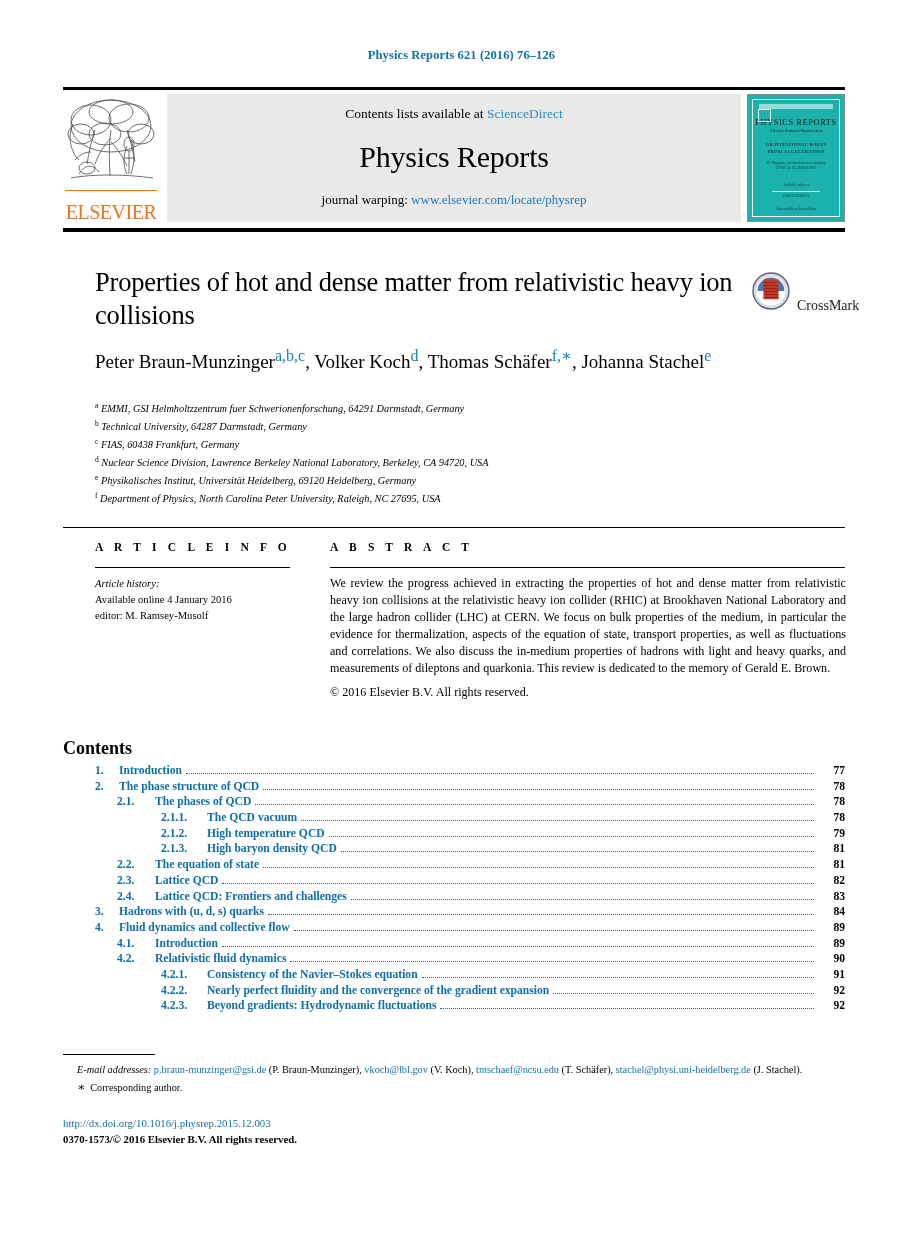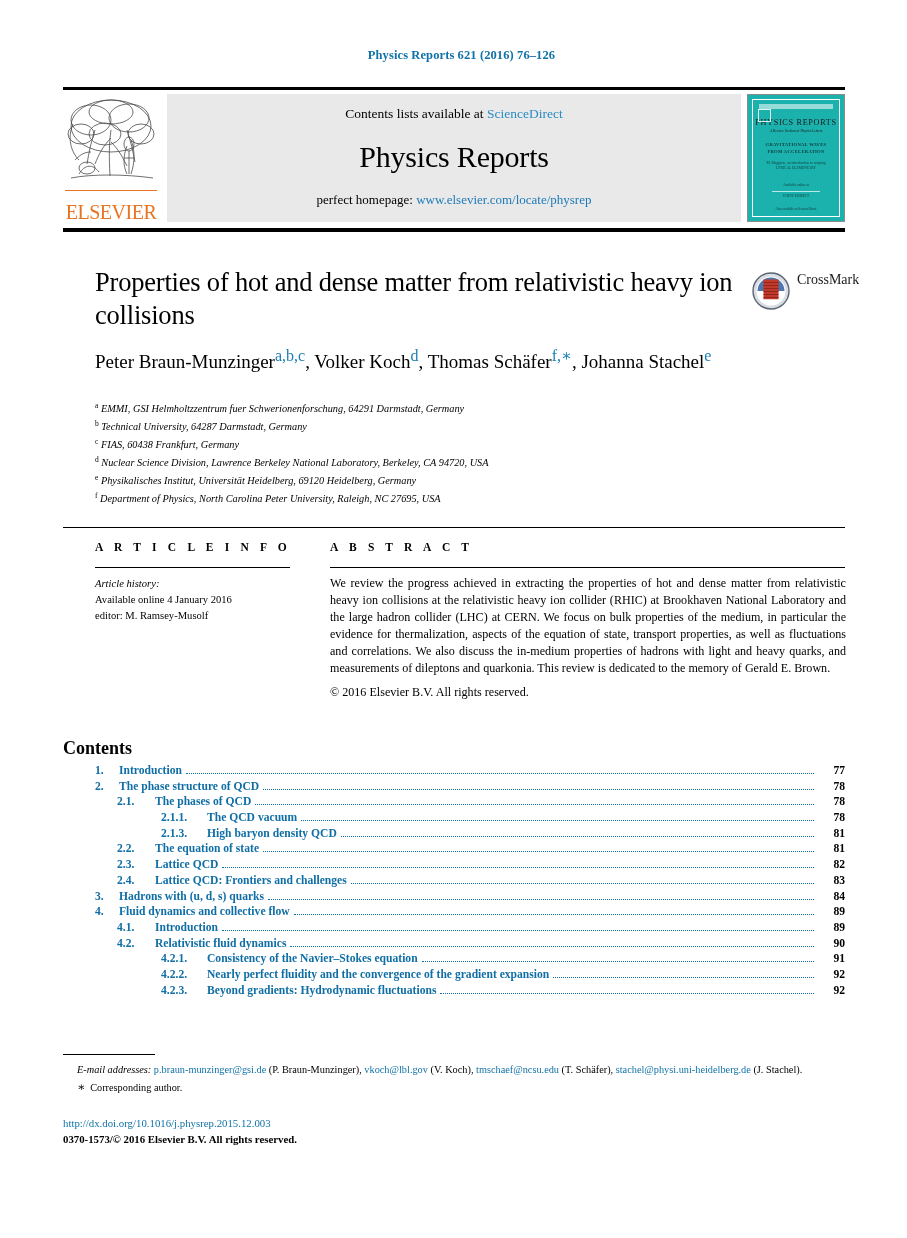--- a/index.html
+++ b/index.html
@@ -196,21 +196,21 @@
   }
   .paper-title {
     font-size: 26.5px;
     line-height: 1.24;
     letter-spacing: -0.2px;
   }
   .crossmark {
     position: absolute;
     left: 752px; top: 272px;
     display: flex;
-    align-items: flex-start;
+    align-items: flex-end;
     gap: 7px;
   }
   .crossmark-text {
     font-size: 14px;
     color: #1a1a1a;
   }
   .authors {
     position: absolute;
     left: 95px; top: 345px;
     width: 680px;
@@ -405,21 +405,21 @@
         </div>
         <div class="elsevier-word">ELSEVIER</div>
       </div>
 
       <div class="mast-center">
         <div class="contents-avail">
           <span>Contents lists available at </span><span class="sd">ScienceDirect</span>
         </div>
         <div class="journal-title">Physics Reports</div>
         <div class="homepage">
-          <span>perfect homepage: </span><span class="hp-link">www.elsevier.com/locate/physrep</span>
+          <span>journal warping: </span><span class="hp-link">www.elsevier.com/locate/physrep</span>
         </div>
       </div>
 
       <div class="cover-thumb">
         <div class="cover-inner">
           <div class="cover-topbar"></div>
           <div class="cover-el-mark"></div>
           <div class="cover-title">PHYSICS REPORTS</div>
           <div class="cover-sub">A Review Section of Physics Letters</div>
           <div class="cover-block">
@@ -516,20 +516,26 @@
         <span class="toc-leader"></span>
         <span class="toc-page">78</span>
       </div>
       <div class="toc-row lvl3">
         <span class="toc-num">2.1.1.</span>
         <span class="toc-label">The QCD vacuum</span>
         <span class="toc-leader"></span>
         <span class="toc-page">78</span>
       </div>
       <div class="toc-row lvl3">
+        <span class="toc-num">2.1.2.</span>
+        <span class="toc-label">High temperature QCD</span>
+        <span class="toc-leader"></span>
+        <span class="toc-page">79</span>
+      </div>
+      <div class="toc-row lvl3">
         <span class="toc-num">2.1.3.</span>
         <span class="toc-label">High baryon density QCD</span>
         <span class="toc-leader"></span>
         <span class="toc-page">81</span>
       </div>
       <div class="toc-row lvl2">
         <span class="toc-num">2.2.</span>
         <span class="toc-label">The equation of state</span>
         <span class="toc-leader"></span>
         <span class="toc-page">81</span>

